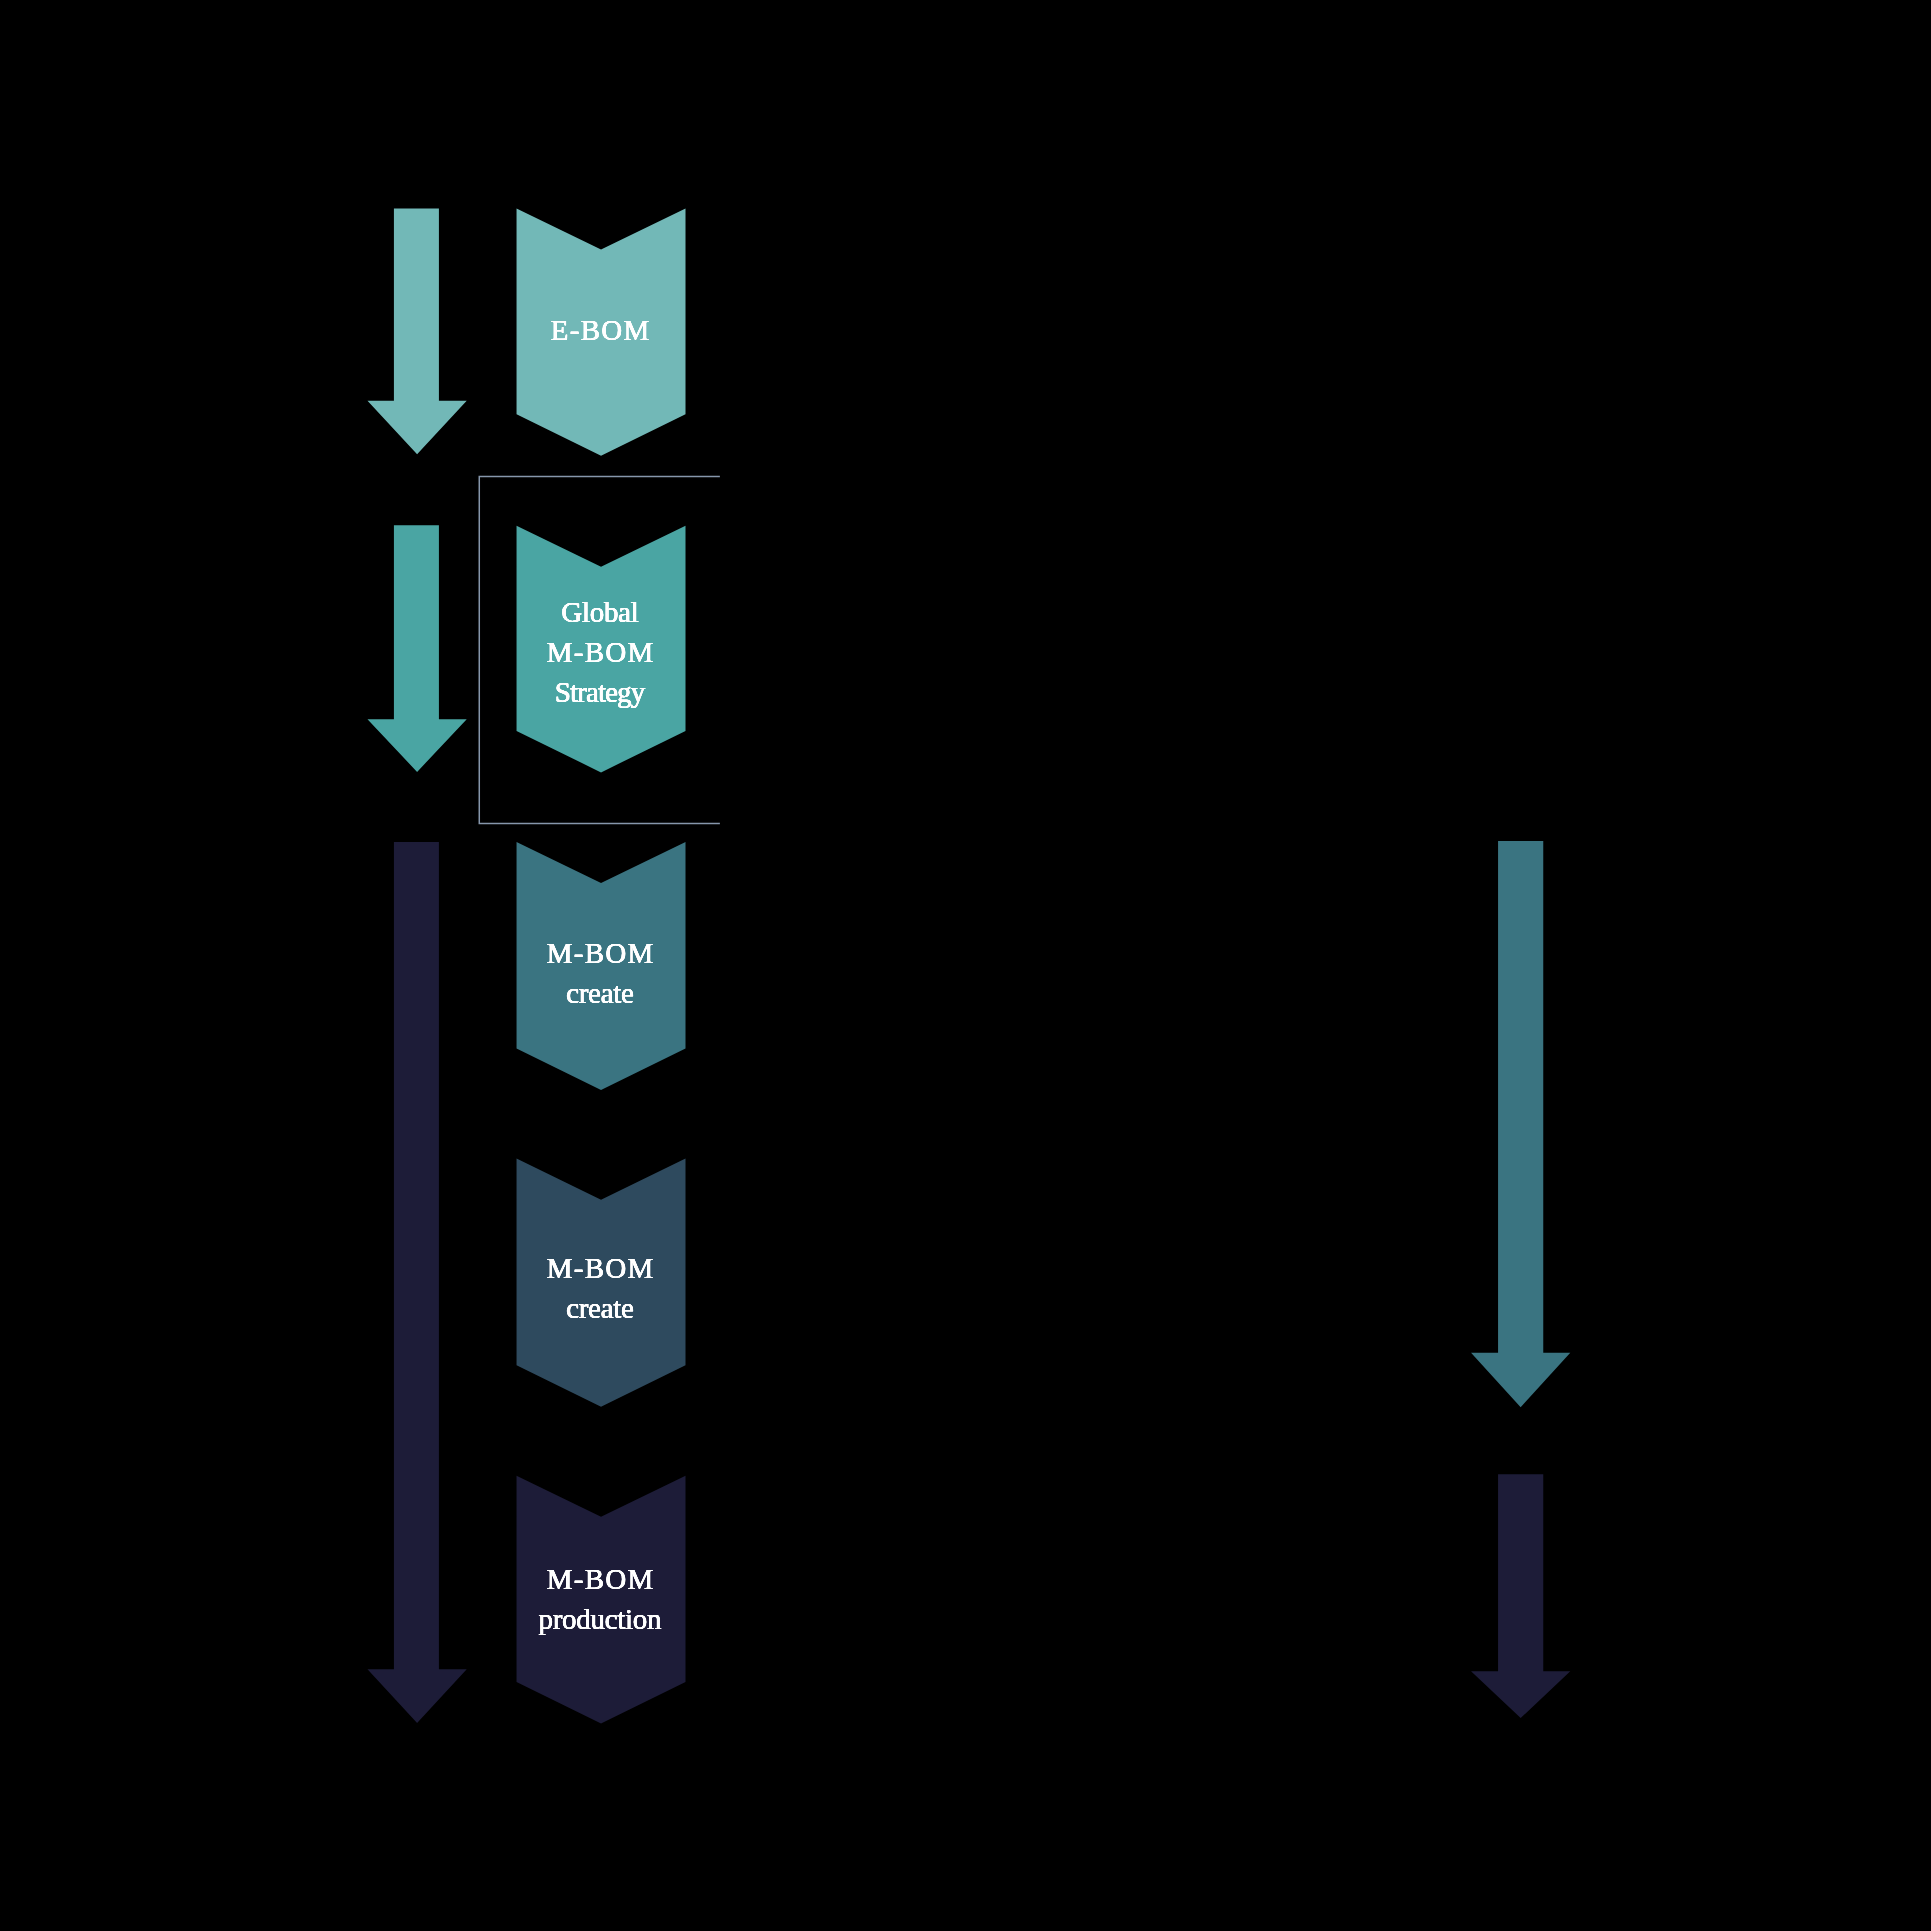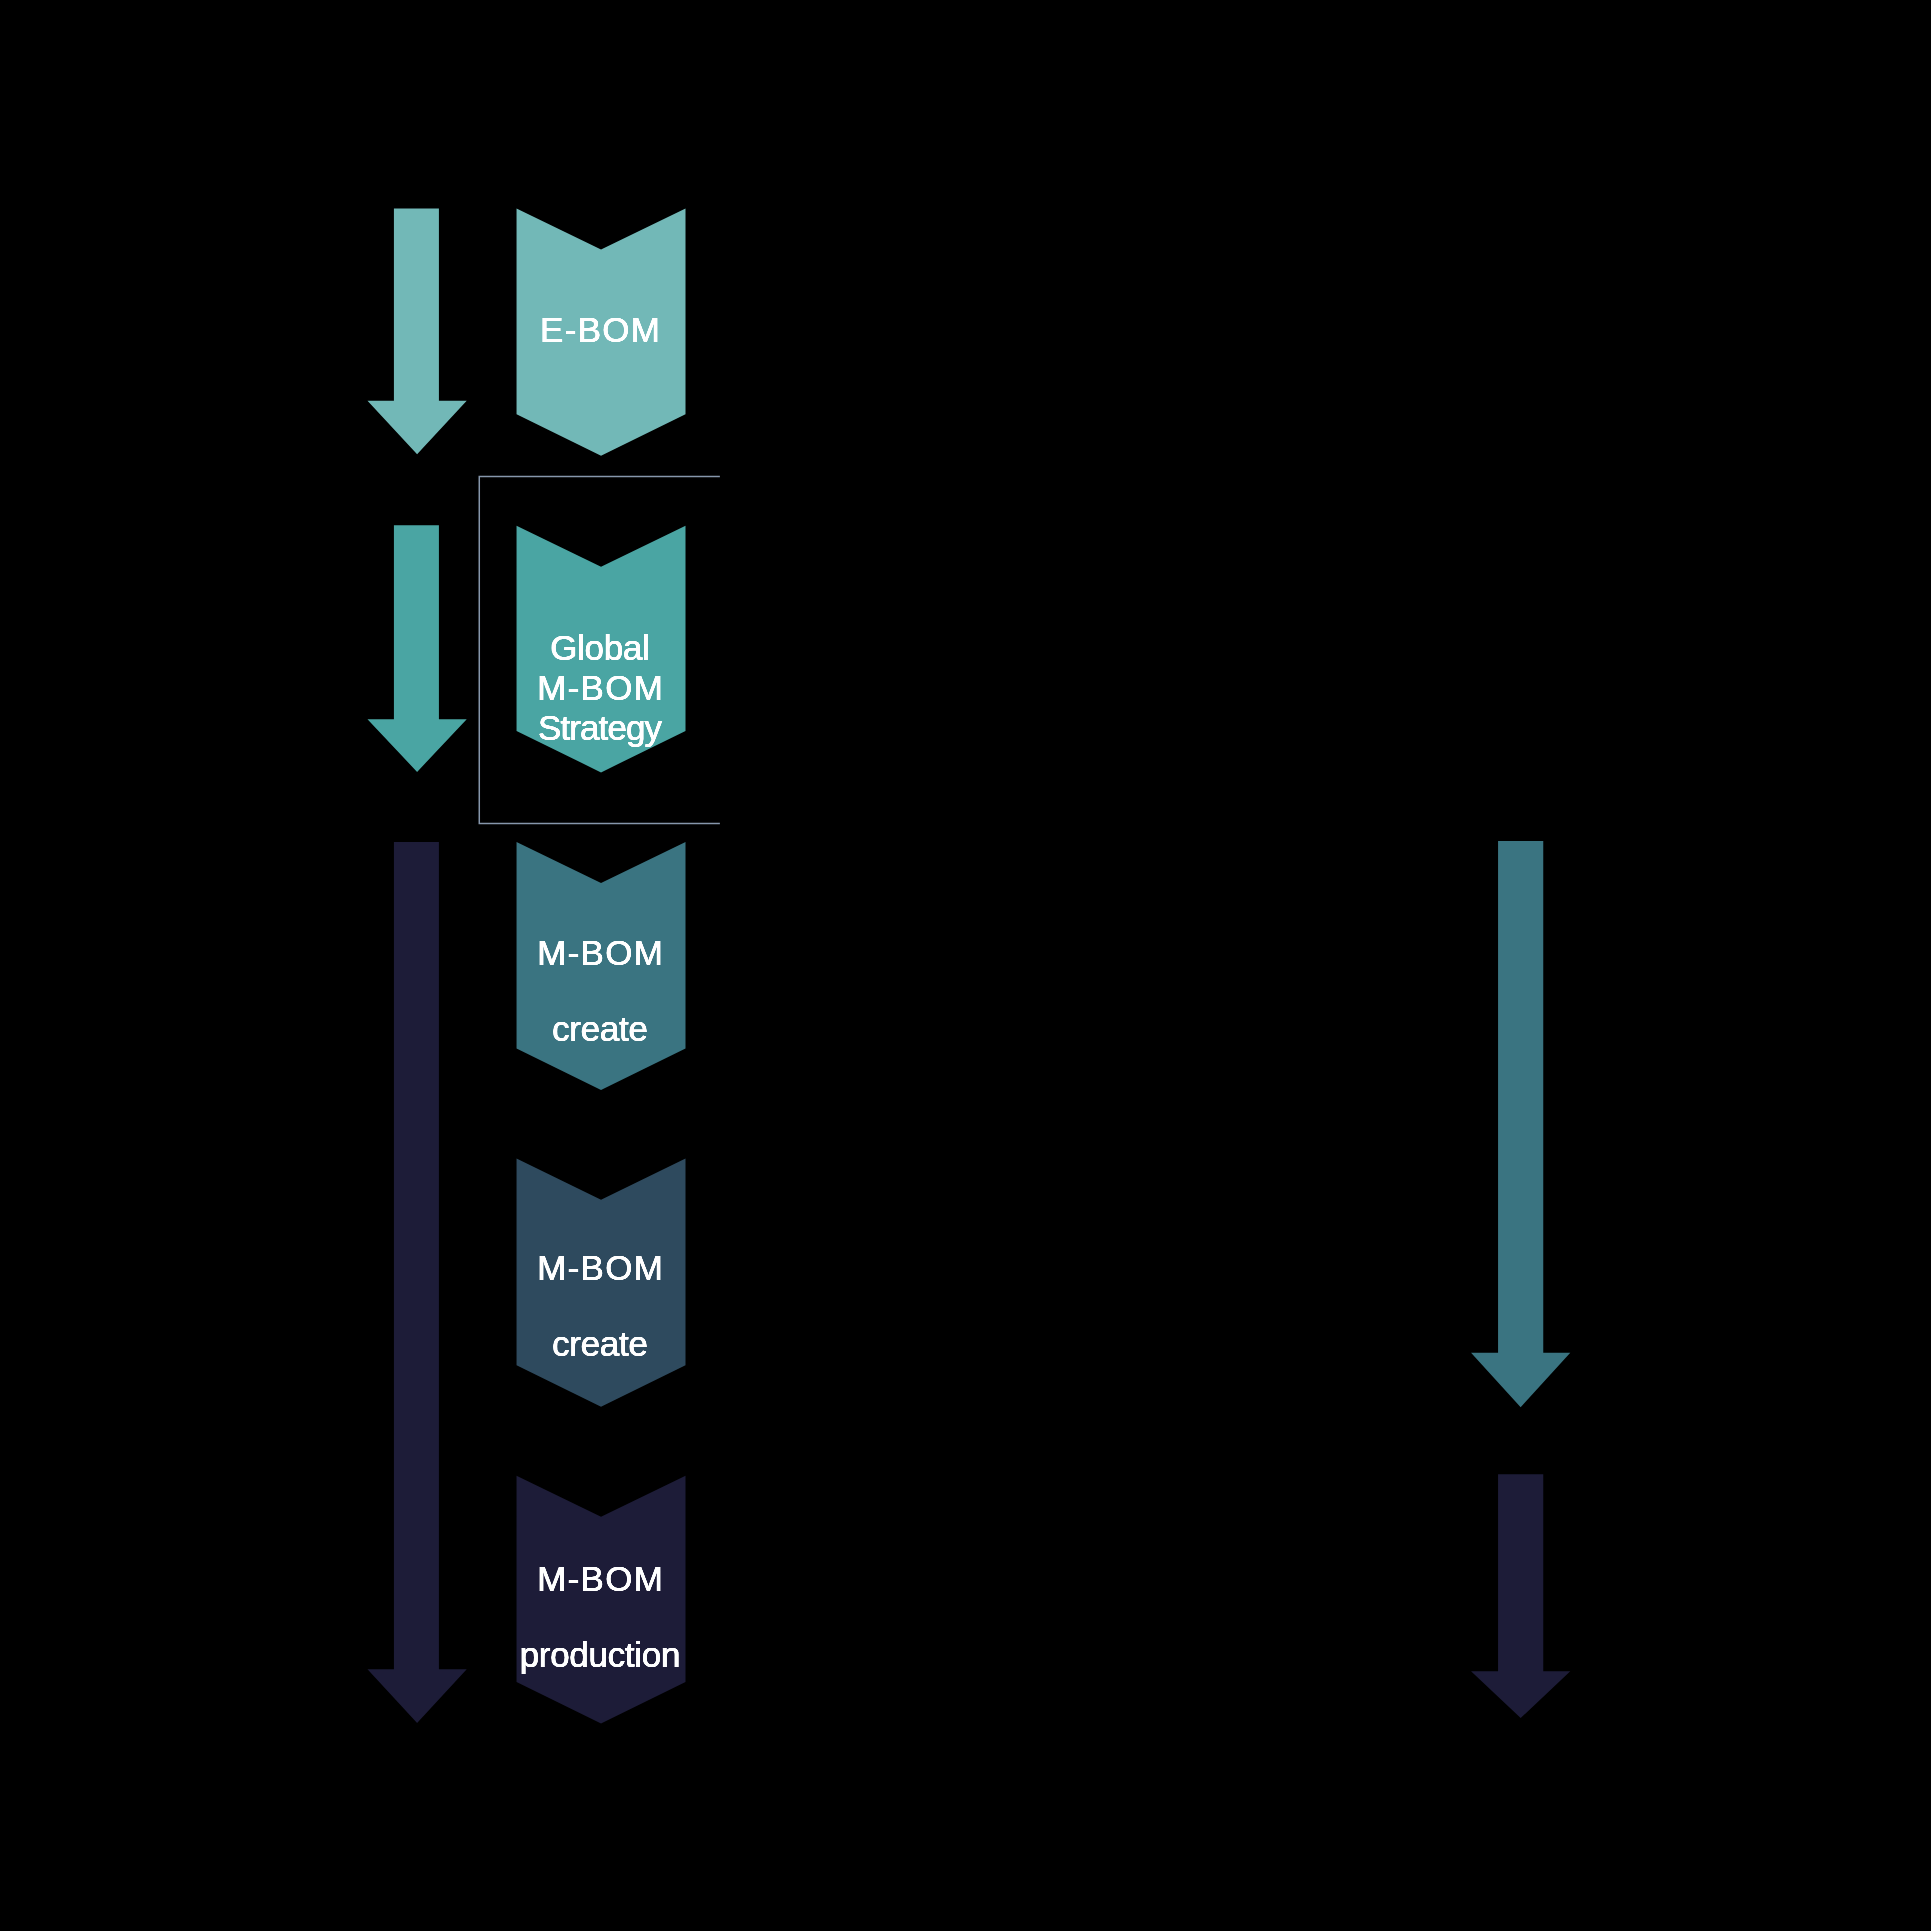--- a/index.html
+++ b/index.html
@@ -6,32 +6,32 @@
   #stage{
     position:relative;
     width:1931px;height:1931px;
     background:#000000;
     overflow:hidden;
   }
   svg.layer{position:absolute;left:0;top:0;width:1931px;height:1931px;display:block;}
   .lbl{
     position:absolute;
     color:#ffffff;
-    font-family:Liberation Sans, sans-serif;
-    font-size:35px;
+    font-family:Liberation Serif, serif;
+    font-size:29px;
     line-height:40px;
     text-align:center;
     text-shadow:0.3px 0 #ffffff,-0.3px 0 #ffffff,0 0.1px #ffffff,0 -0.1px #ffffff;
     -webkit-font-smoothing:antialiased;
     transform:translateZ(0);
     width:290px;
   }
   .lbl .ln{display:block;white-space:pre;}
   .lbl .ln.caps{letter-spacing:1.3px;text-indent:1.3px;}
-  .lbl .ln.low{letter-spacing:-0.3px;text-indent:-0.3px;margin-top:36px;}
+  .lbl .ln.low{letter-spacing:-0.3px;text-indent:-0.3px;}
   .lbl .ln.low-tight{letter-spacing:-0.9px;text-indent:-0.9px;}
 </style>
 </head>
 <body>
 
 <div id="stage" style="background: rgb(0, 0, 0);">
 
   <svg class="layer" viewBox="0 0 2000 2000">
     <g id="arrow-layer">
       <path fill="#72B8B7" d="M408 216 L454.6 216 L454.6 415 L483.4 415 L432 470.5 L380.6 415 L408 415 Z"></path>

